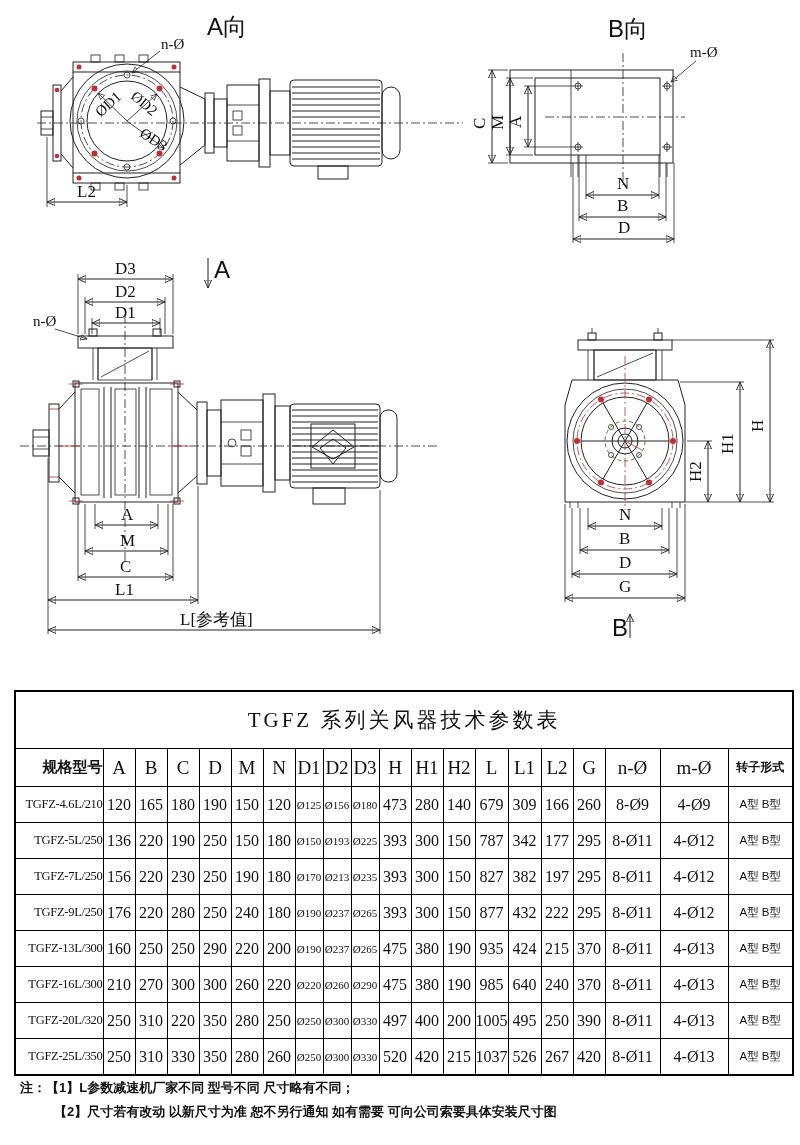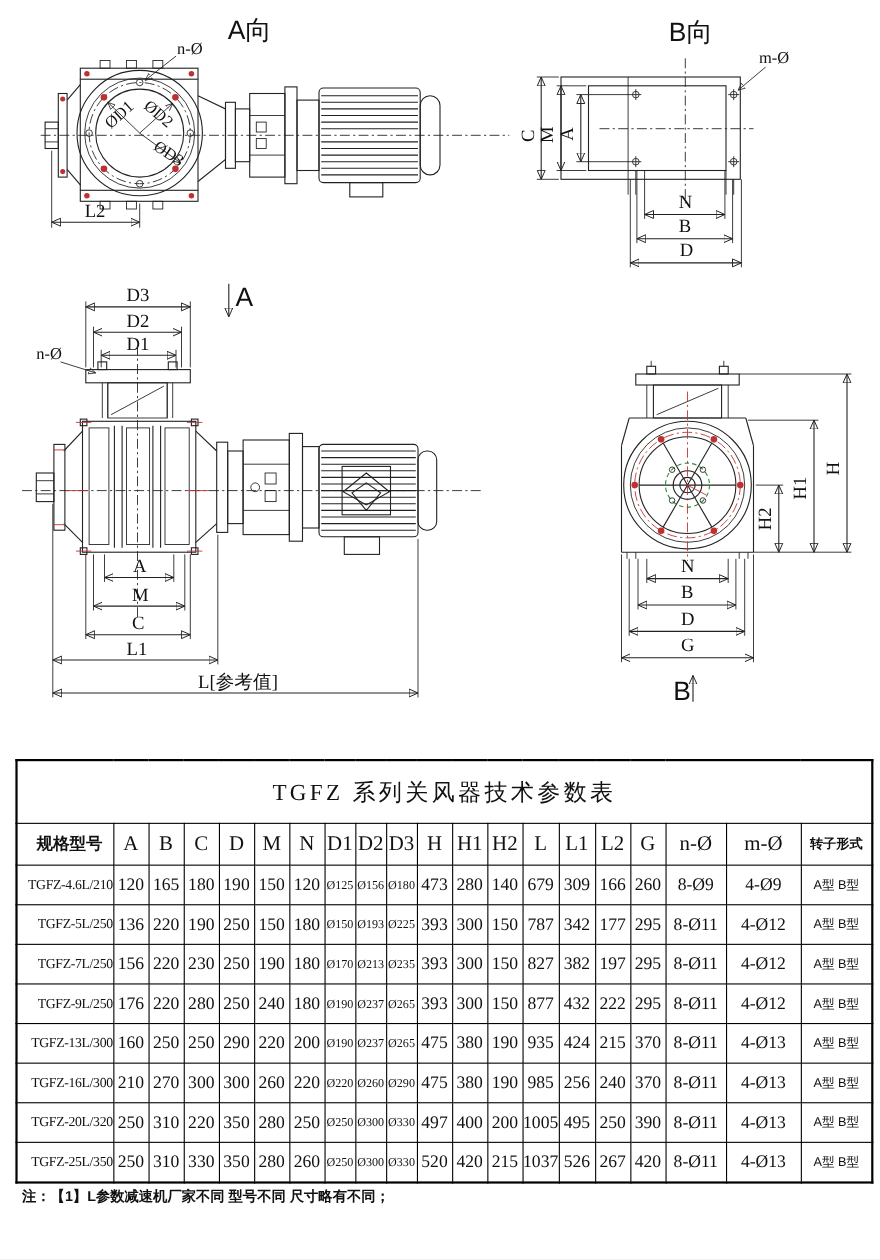--- a/index.html
+++ b/index.html
@@ -17,21 +17,21 @@
   svg .dim{font-size:17px;}
   svg .dims{font-size:15px;}
   
   table.param{position:absolute;left:14px;top:690px;width:772px;border-collapse:collapse;
      table-layout:fixed;border:2px solid #000;}
   table.param th,table.param td{border:1px solid #000;text-align:center;padding:0;overflow:hidden;
      font-family:"Liberation Serif",serif;}
   table.param .t-title{height:56px;font-size:21px;letter-spacing:3px;font-weight:normal;
      font-family:"Liberation Serif",serif;}
   table.param thead .hdr th{height:37px;font-size:19px;font-weight:normal;}
-  table.param thead .hdr th.c-model{font-family:"Liberation Sans",sans-serif;font-size:15px;font-weight:bold;text-align:center;padding-left:8px;}
+  table.param thead .hdr th.c-model{font-family:"Liberation Sans",sans-serif;font-size:15px;font-weight:bold;text-align:right;padding-left:8px;}
   table.param thead .hdr th.c-rotor{font-family:"Liberation Sans",sans-serif;font-size:12px;font-weight:bold;}
   table.param tbody td{height:35px;font-size:16px;}
   table.param tbody td.c-model{font-size:12.5px;text-align:right;padding-left:4px;letter-spacing:-0.3px;}
   table.param tbody td.c-dia{font-size:11px;}
   table.param tbody td.c-rotor{font-family:"Liberation Sans",sans-serif;font-size:11.5px;font-weight:normal;}
   
   .notes{position:absolute;left:20px;top:1076px;font-size:13px;font-weight:bold;
      font-family:"Liberation Sans",sans-serif;line-height:1.85;}
   .notes .l2{margin-left:34px;}
 </style>
@@ -633,21 +633,21 @@
           <td class="c-num">300</td>
           <td class="c-num">260</td>
           <td class="c-num">220</td>
           <td class="c-dia">Ø220</td>
           <td class="c-dia">Ø260</td>
           <td class="c-dia">Ø290</td>
           <td class="c-num">475</td>
           <td class="c-num">380</td>
           <td class="c-num">190</td>
           <td class="c-num">985</td>
-          <td class="c-num">256</td>
+          <td class="c-num">640</td>
           <td class="c-num">240</td>
           <td class="c-num">370</td>
           <td class="c-num">8-Ø11</td>
           <td class="c-num">4-Ø13</td>
           <td class="c-rotor">A型 B型</td>
         </tr>
         <tr>
           <td class="c-model">TGFZ-20L/320</td>
           <td class="c-num">250</td>
           <td class="c-num">310</td>
@@ -689,15 +689,16 @@
           <td class="c-num">420</td>
           <td class="c-num">8-Ø11</td>
           <td class="c-num">4-Ø13</td>
           <td class="c-rotor">A型 B型</td>
         </tr>
       </tbody>
     </table>
 
   <div class="notes">
     <div><span>注：</span><span>【1】L参数减速机厂家不同 型号不同 尺寸略有不同；</span></div>
+    <div class="l2">【2】尺寸若有改动 以新尺寸为准 恕不另行通知 如有需要 可向公司索要具体安装尺寸图</div>
   </div>
 
 </div>
 
 </body></html>

